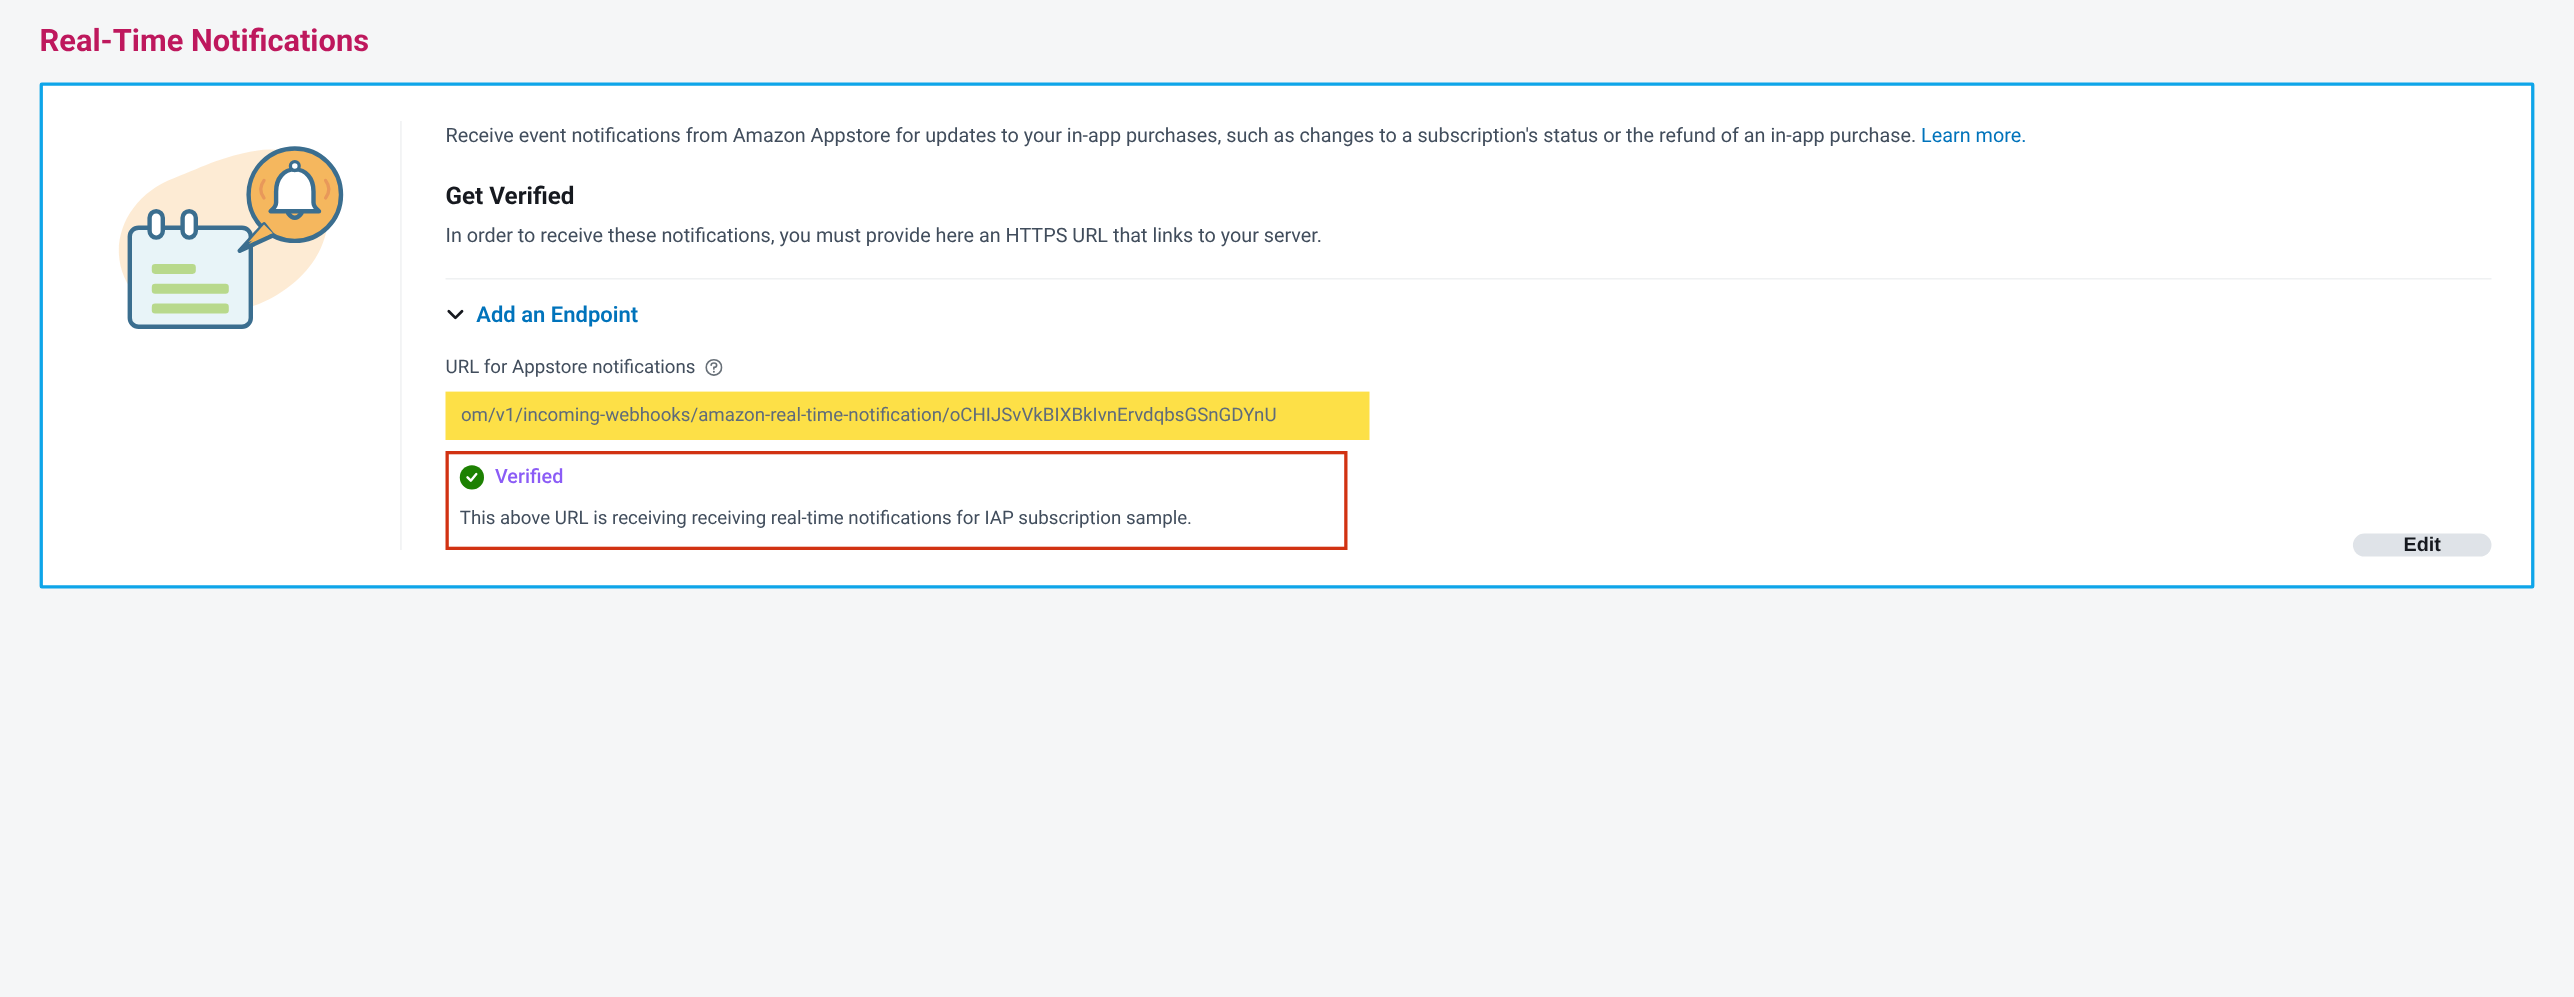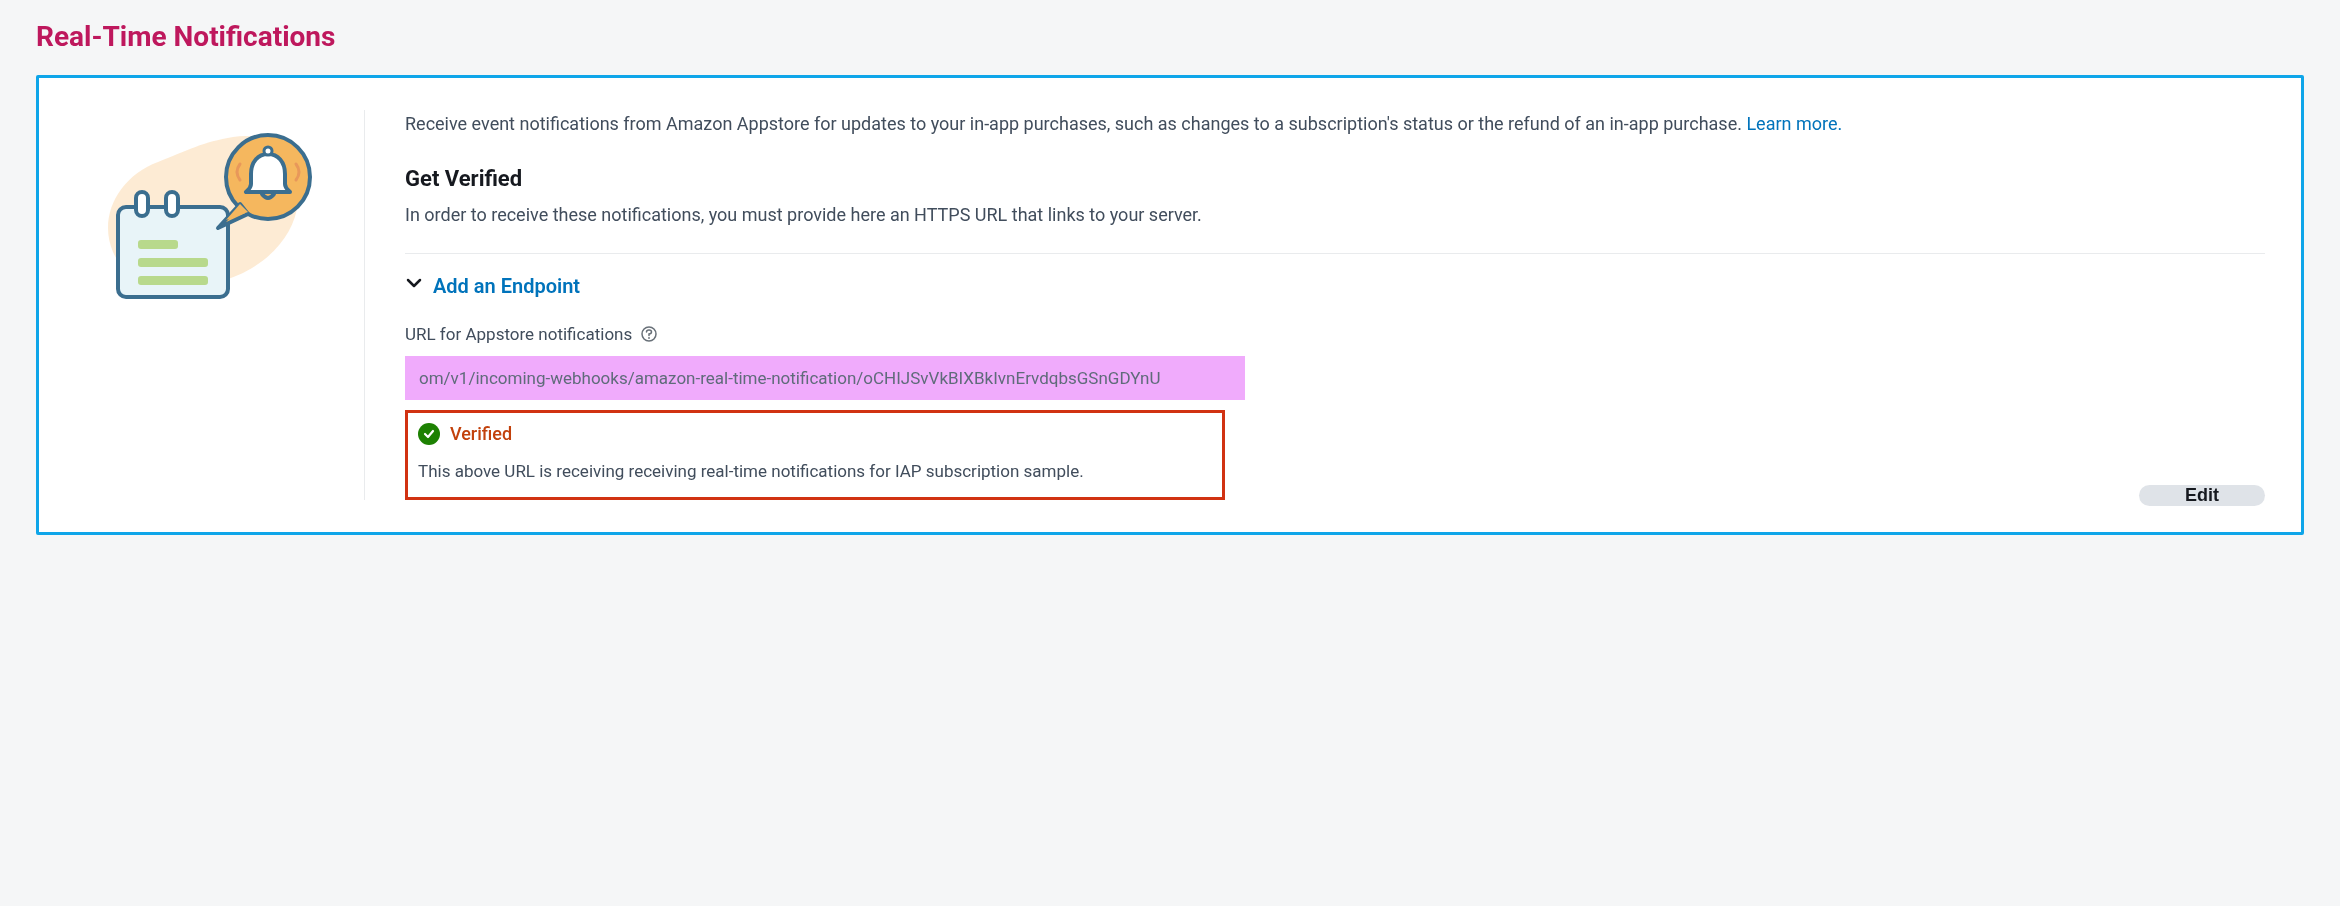--- a/index.html
+++ b/index.html
@@ -70,21 +70,21 @@
       line-height: 1.55;
       margin-bottom: 24px;
     }
     .divider {
       border: none;
       border-top: 1px solid #e9ebed;
       margin: 0 0 20px 0;
     }
     .collapsible-header {
       display: flex;
-      align-items: flex-start;
+      align-items: center;
       gap: 10px;
       margin-bottom: 26px;
       cursor: pointer;
     }
     .chevron {
       width: 18px;
       height: 18px;
       display: inline-flex;
       align-items: center;
       justify-content: center;
@@ -105,21 +105,21 @@
     }
     .help-icon {
       display: inline-flex;
       align-items: center;
       justify-content: center;
       width: 18px;
       height: 18px;
       color: #687078;
     }
     .url-display {
-      background: #f0abfc;
+      background: #fde047;
       padding: 12px 14px;
       font-size: 17px;
       color: #5f6b7a;
       width: 840px;
       overflow: hidden;
       white-space: nowrap;
       margin-bottom: 10px;
     }
     .highlight-box {
       border: 3px solid #d13212;
@@ -136,21 +136,21 @@
     .check-badge {
       width: 22px;
       height: 22px;
       border-radius: 50%;
       background: #1d8102;
       display: inline-flex;
       align-items: center;
       justify-content: center;
     }
     .status-label {
-      color: #c2410c;
+      color: #8b5cf6;
       font-size: 18px;
       font-weight: 500;
     }
     .status-desc {
       font-size: 17px;
       color: #414d5c;
     }
     .edit-btn {
       position: absolute;
       right: 36px;

